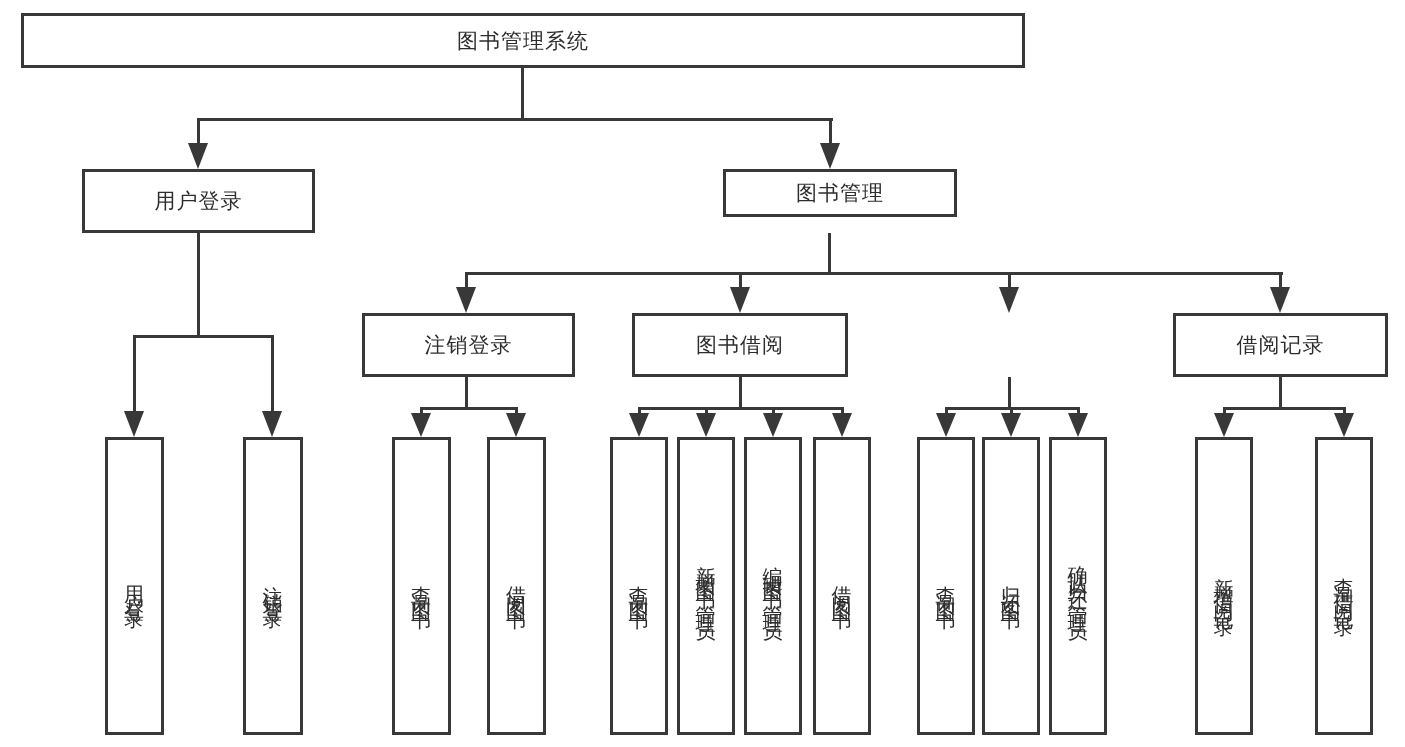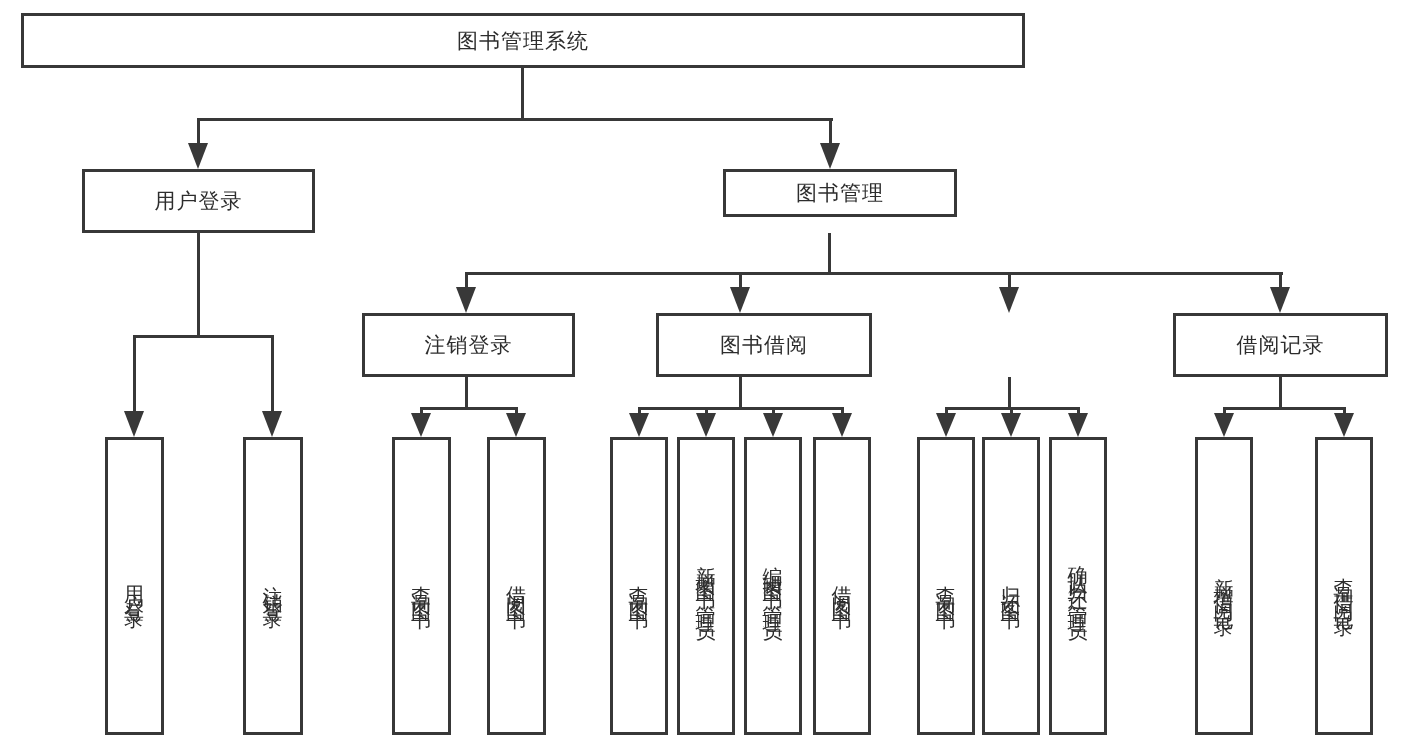--- a/index.html
+++ b/index.html
@@ -96,21 +96,21 @@
   <div class="ah short" style="left:1214px;top:413px;"></div>
   <div class="vl" style="left:1343px;top:407px;height:6px;"></div>
   <div class="ah short" style="left:1334px;top:413px;"></div>
 
   <div class="box" style="left:21px;top:13px;width:1004px;height:55px;">图书管理系统</div>
 
   <div class="box" style="left:82px;top:169px;width:233px;height:64px;">用户登录</div>
   <div class="box" style="left:712px;top:169px;width:234px;height:48px;margin-left:11px;">图书管理</div>
 
   <div class="box" style="left:362px;top:313px;width:213px;height:64px;">注销登录</div>
-  <div class="box" style="left:632px;top:313px;width:216px;height:64px;margin-left:24px;">图书借阅</div>
+  <div class="box" style="left:632px;top:313px;width:216px;height:64px;">图书借阅</div>
   <div class="box" style="left:1173px;top:313px;width:215px;height:64px;">借阅记录</div>
 
   <div class="box vbox" style="left:105px;top:437px;width:59px;height:298px;">用户登录</div>
   <div class="box vbox" style="left:243px;top:437px;width:60px;height:298px;">注销登录</div>
 
   <div class="box vbox" style="left:392px;top:437px;width:59px;height:298px;">查询图书</div>
   <div class="box vbox" style="left:487px;top:437px;width:59px;height:298px;">借阅图书</div>
 
   <div class="box vbox" style="left:610px;top:437px;width:58px;height:298px;">查询图书</div>
   <div class="box vbox" style="left:677px;top:437px;width:58px;height:298px;">新增图书（管理员）</div>

